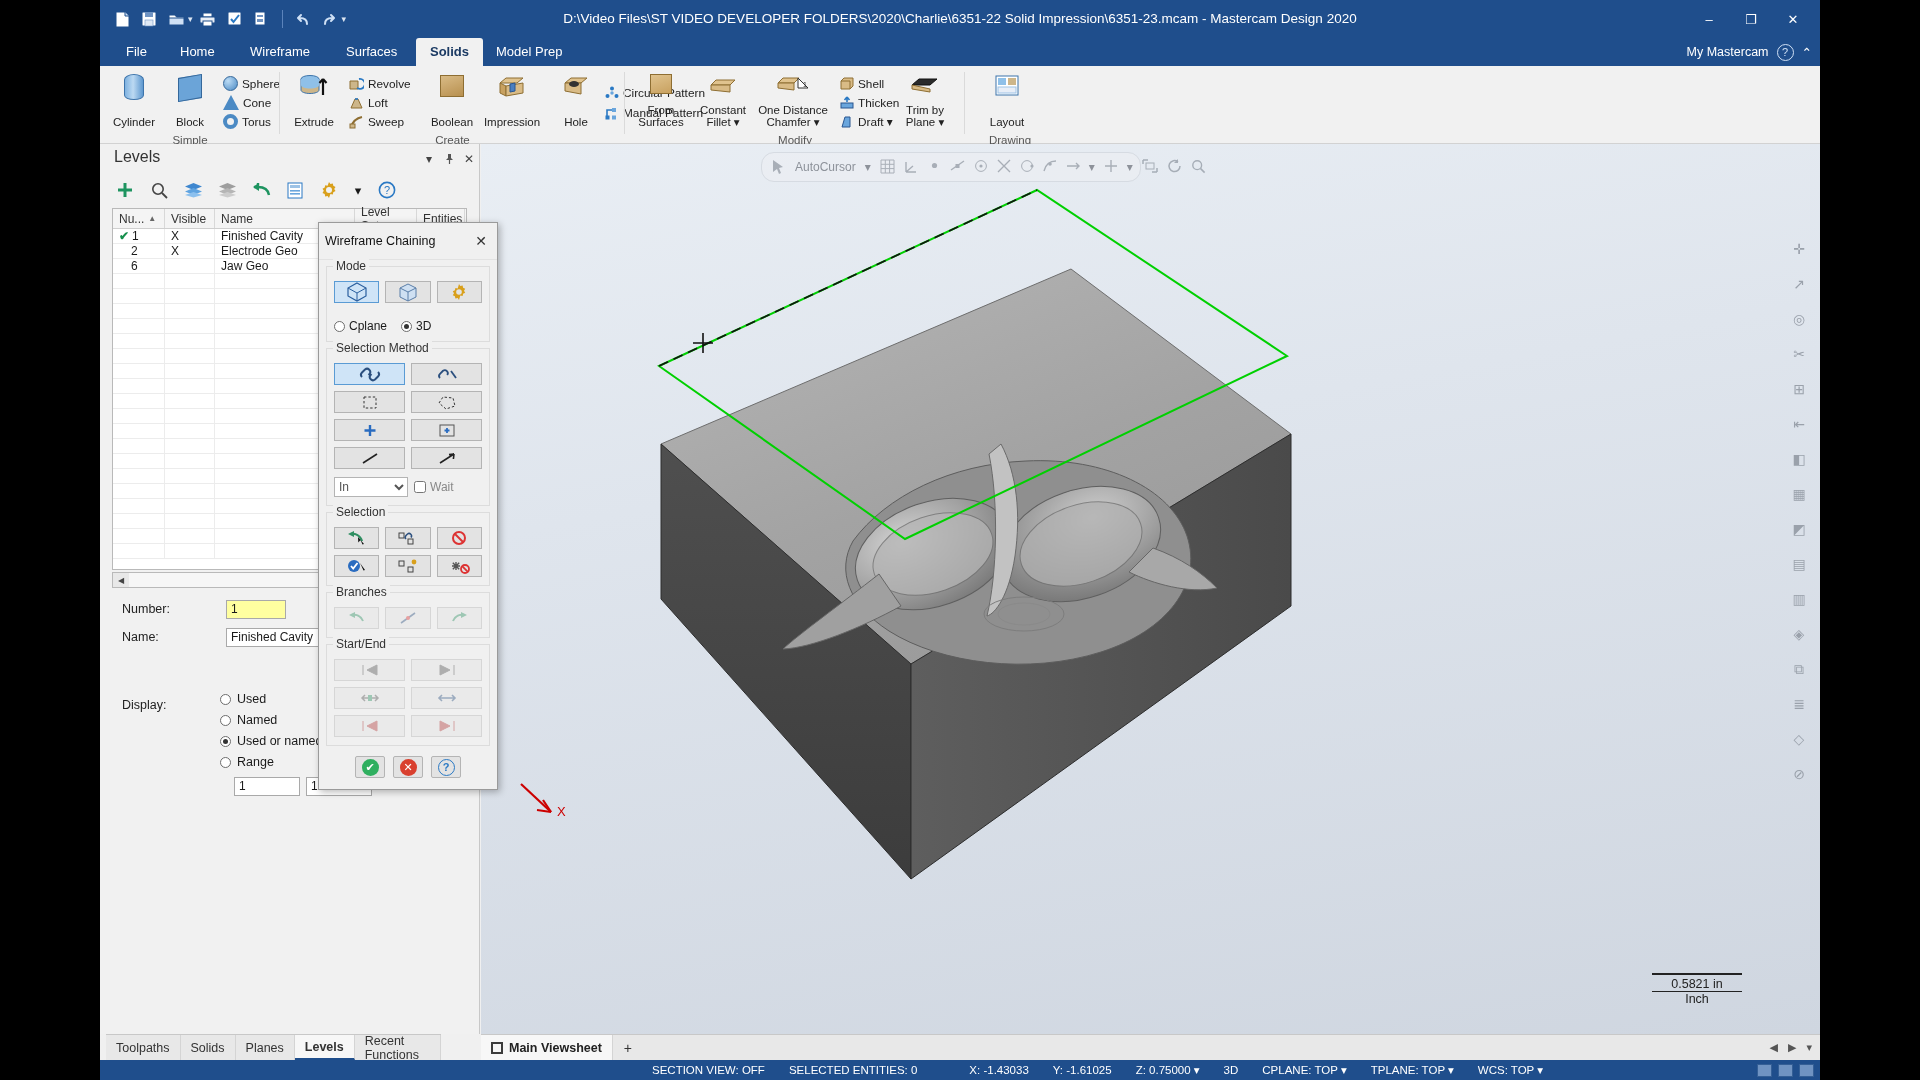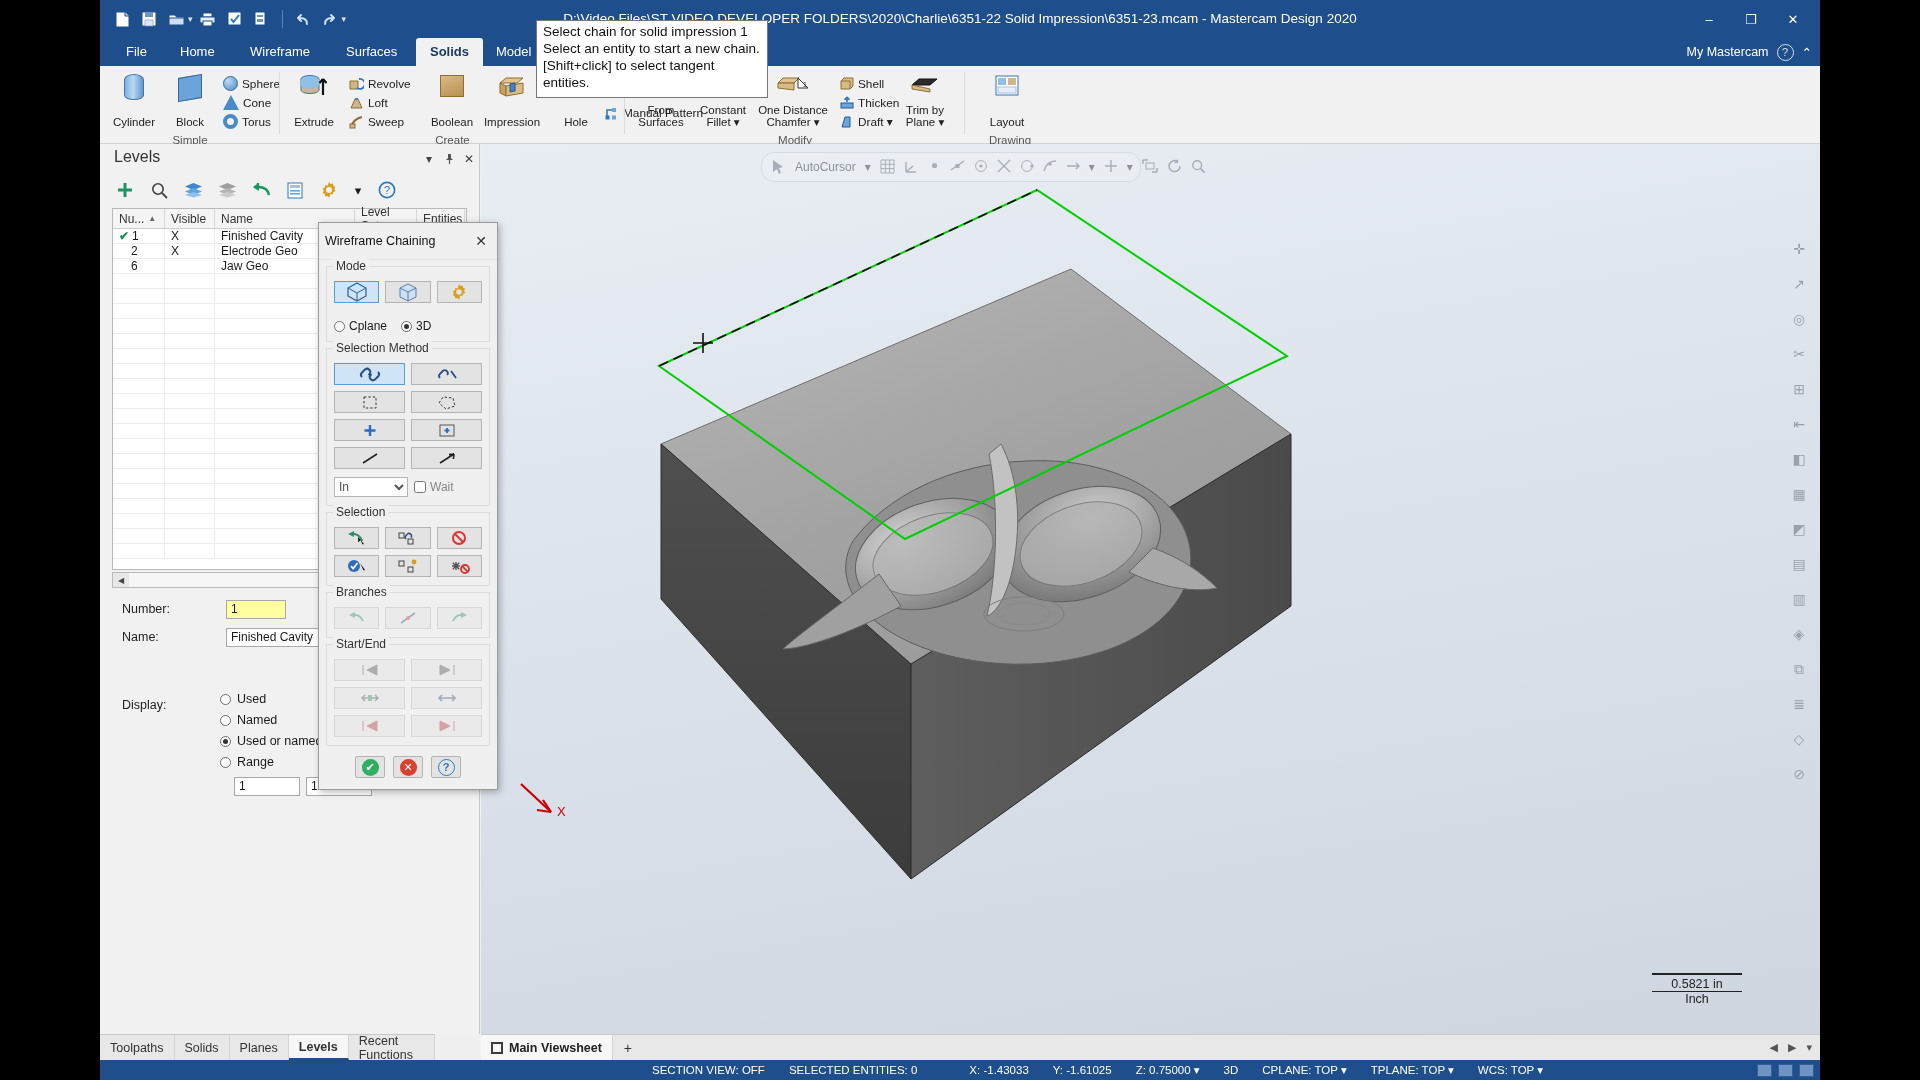--- a/index.html
+++ b/index.html
@@ -88,21 +88,21 @@
   .finput { position:absolute; height:19px; border:1px solid #a9a9a9; background:#fff; font-size:12px;
             padding:0 4px; line-height:17px; }
   .finput.yellow { background:#ffffa0; }
   .radio { position:absolute; display:flex; align-items:center; gap:6px; font-size:12.5px; cursor:pointer;}
   .rc { width:11px;height:11px;border-radius:50%;border:1px solid #6d6d6d;background:#fff;
         display:inline-block;position:relative;}
   .rc.on::after { content:""; position:absolute; left:2px; top:2px; width:5px; height:5px;
                   border-radius:50%; background:#333; }
 
   
-  .btabs { position:absolute; left:0; top:1034px; width:335px; height:26px; background:#e8e8e8;
+  .btabs { position:absolute; left:6px; top:1034px; width:335px; height:26px; background:#e8e8e8;
            border-top:1px solid #c8c8c8; display:flex; align-items:stretch; }
   .btab { padding:0 10px; display:flex; align-items:center; font-size:12.5px; color:#333; cursor:pointer;
           border-right:1px solid #d4d4d4;}
   .btab.active { background:#f7f7f7; font-weight:bold; border-bottom:2px solid #1f4e8c; }
 
   
   .gfx { position:absolute; left:381px; top:144px; width:1339px; height:890px;
          background:linear-gradient(170deg,#e9eef4 0%,#dfe5ed 35%,#cfd6e0 100%); overflow:hidden;}
   .vtoolbar { position:absolute; left:280px; top:8px; width:380px; height:30px;
               background:rgba(236,239,243,.55); border:1px solid #d6dbe2; border-radius:13px;
@@ -453,25 +453,20 @@
                 <rect x="13" y="3" width="8" height="7" fill="#cdb68a"></rect>
                 <rect x="3" y="12" width="18" height="6" fill="#e8eef7" stroke="#9ec3e6"></rect>
               </svg>
         </span>
         <span class="lab">Layout</span>
       </div>
       <div class="glabel">Drawing</div>
     </div>
   </div>
 
-  <div class="tooltip">
-    <div>Select chain for solid impression 1</div>
-    <div>Select an entity to start a new chain.</div>
-    <div>[Shift+click] to select tangent entities.</div>
-  </div>
 
   <div class="lvpanel">
     <div class="lvhead">
       <div class="lvtitle">Levels</div>
       <div class="lvhdbtn" style="left:320px;">▾</div>
       <div class="lvhdbtn" style="left:340px;">
         <svg width="11" height="12" viewBox="0 0 11 12">
               <path d="M4 1h3v4l2 2H2l2-2z" fill="#555"></path>
               <path d="M5.5 7v4" stroke="#555" stroke-width="1.2"></path>
             </svg>

